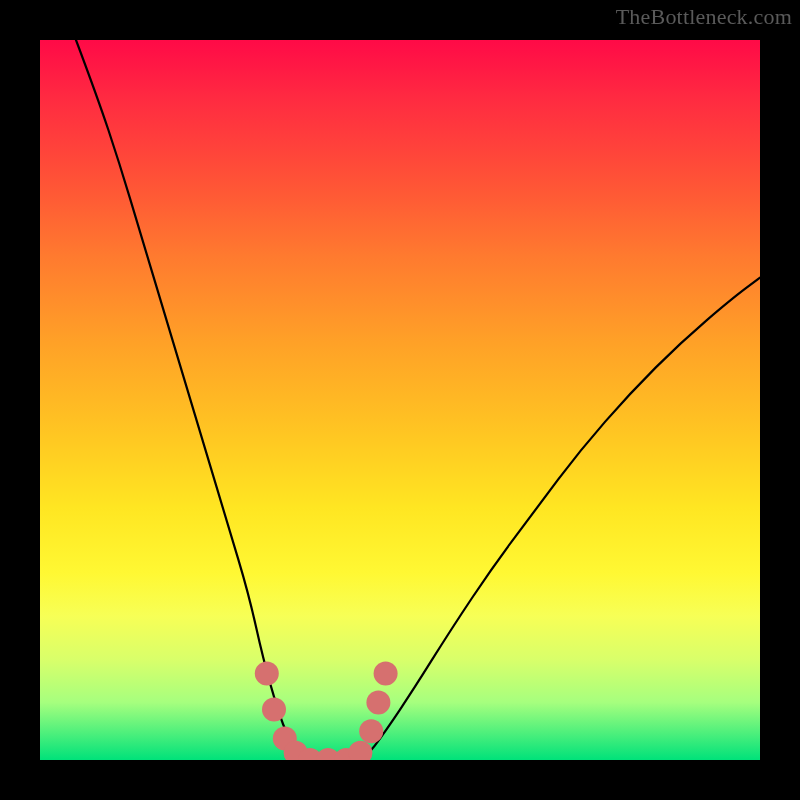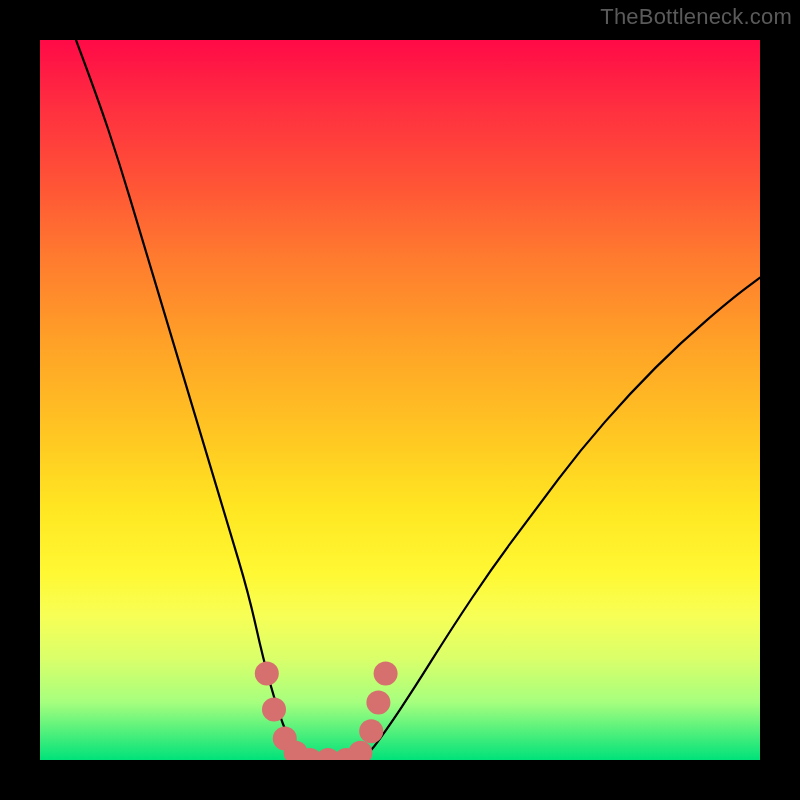--- a/index.html
+++ b/index.html
@@ -43,21 +43,21 @@
     );
   }
   .curves, .markers {
     position: absolute;
     inset: 0;
   }
   .watermark {
     position: absolute;
     top: 4px;
     right: 8px;
-    font-family: Liberation Sans, sans-serif;
+    font-family: Liberation Serif, serif;
     font-size: 22px;
     color: #5a5a5a;
     letter-spacing: 0.2px;
     font-weight: 500;
   }
 </style>
 </head>
 <body>
 
 <div class="stage">

